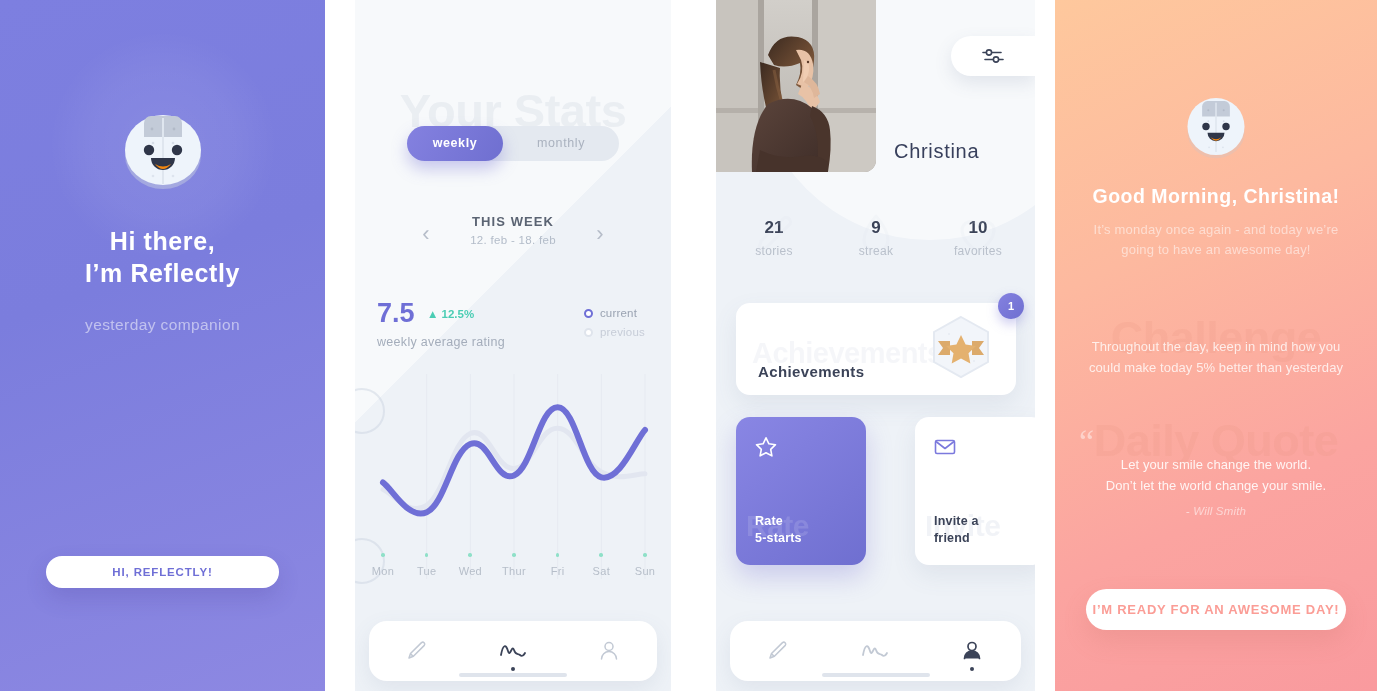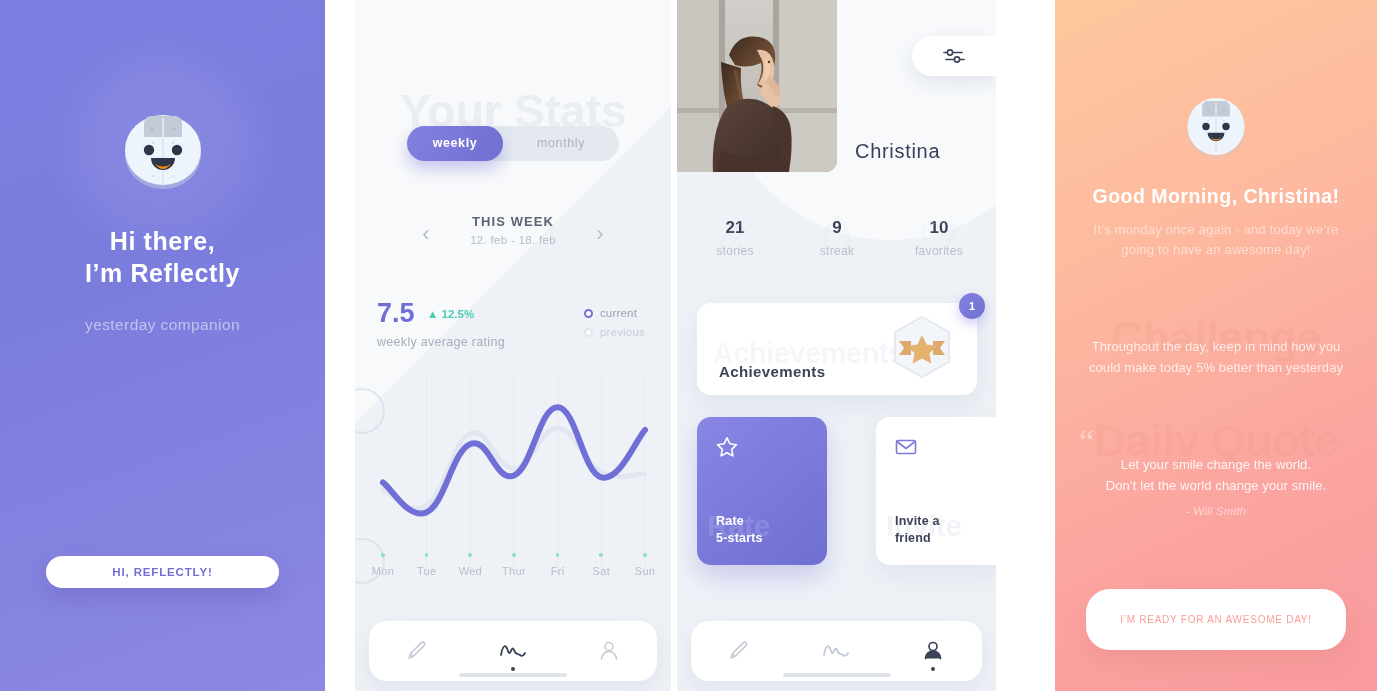--- a/index.html
+++ b/index.html
@@ -70,21 +70,21 @@
 
   .chart-area { position:absolute; left:0; right:0; top:370px; height:215px; }
   .daylabels { position:absolute; left:0; right:0; top:565px; height:30px; }
   .daylabel { position:absolute; text-align:center; width:46px; font-size:11px; color:#b6bec9; letter-spacing:0.3px; }
   .daydot { position:absolute; width:3.5px; height:3.5px; border-radius:50%; background:#8fe0c8; top:-12px; left:21px; }
 
   .ghost-face { position:absolute; width:46px; height:46px; border-radius:50%;
     border:2px solid rgba(195,205,220,0.4); }
 
   
-  #screen-profile { left:677px; width:319px; background:#eef2f7; }
+  #screen-profile { left:716px; width:319px; background:#eef2f7; }
   .prof-blob { position:absolute; right:-70px; top:-110px; width:350px; height:350px;
     border-radius:50%; background:rgba(255,255,255,0.55); }
   .photo { position:absolute; left:0; top:0; width:160px; height:172px;
     border-bottom-right-radius:12px; overflow:hidden; background:#b9b4ae; }
   .settings-pill { position:absolute; right:0; top:36px; width:84px; height:40px;
     background:#fff; border-radius:20px 0 0 20px; cursor:pointer;
     box-shadow:0 7px 18px rgba(80,95,130,0.13); display:flex; align-items:center; justify-content:center; }
   .prof-name { position:absolute; left:178px; top:140px; font-size:20px;
     color:#38405c; letter-spacing:0.7px; }
 
@@ -126,23 +126,23 @@
   .m-ghost { position:absolute; left:0; right:0; text-align:center; font-size:45px;
     font-weight:bold; color:rgba(235,150,130,0.20); letter-spacing:-0.5px; }
   .m-challenge { position:absolute; left:0; right:0; top:337px; text-align:center;
     color:rgba(255,255,255,0.78); font-size:13px; line-height:1.6; letter-spacing:0.1px; }
   .m-quotemark { position:absolute; left:24px; top:425px; font-size:34px;
     color:rgba(255,255,255,0.45); font-family:"Liberation Serif", serif; line-height:1; }
   .m-quote { position:absolute; left:0; right:0; top:454px; text-align:center;
     color:rgba(255,255,255,0.88); font-size:13px; line-height:1.62; letter-spacing:0.1px; }
   .m-author { position:absolute; left:0; right:0; top:505px; text-align:center;
     color:rgba(255,255,255,0.55); font-size:11.5px; font-style:italic; letter-spacing:0.2px; }
-  .m-btn { position:absolute; left:31px; top:589px; width:260px; height:61px;
+  .m-btn { position:absolute; left:31px; top:589px; width:260px; height:41px;
     background:#fff; border:none; border-radius:24px; cursor:pointer;
-    color:#fb9d96; font-size:10px; font-weight:normal; letter-spacing:0.75px;
+    color:#fb9d96; font-size:13px; font-weight:bold; letter-spacing:0.75px;
     box-shadow:0 11px 24px rgba(200,110,100,0.20); font-family:"Liberation Sans", sans-serif; }
 
   
   .bottomnav { position:absolute; left:14px; right:14px; bottom:10px; height:60px;
     background:#fff; border-radius:18px; box-shadow:0 8px 22px rgba(90,105,140,0.10); }
   .nav-item { position:absolute; top:0; height:60px; width:33.333%;
     display:flex; align-items:center; justify-content:center; cursor:pointer; }
   .nav-item.i0 { left:0; } .nav-item.i1 { left:33.333%; } .nav-item.i2 { left:66.666%; }
   .nav-dot { position:absolute; bottom:10px; left:50%; transform:translateX(-50%);
     width:4px; height:4px; border-radius:50%; background:#3b4358; }

